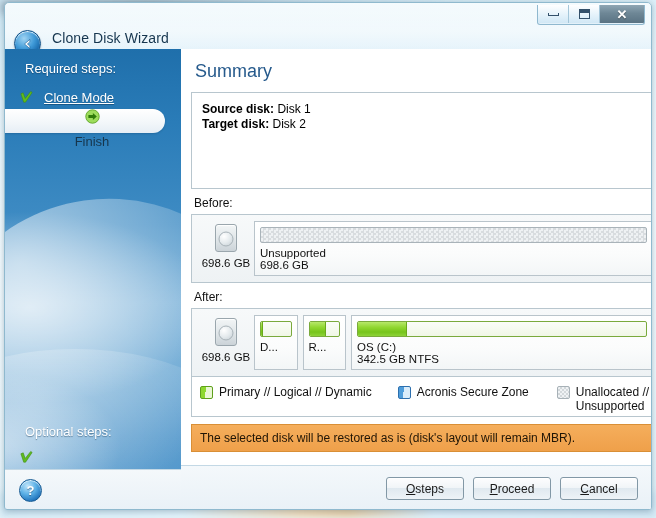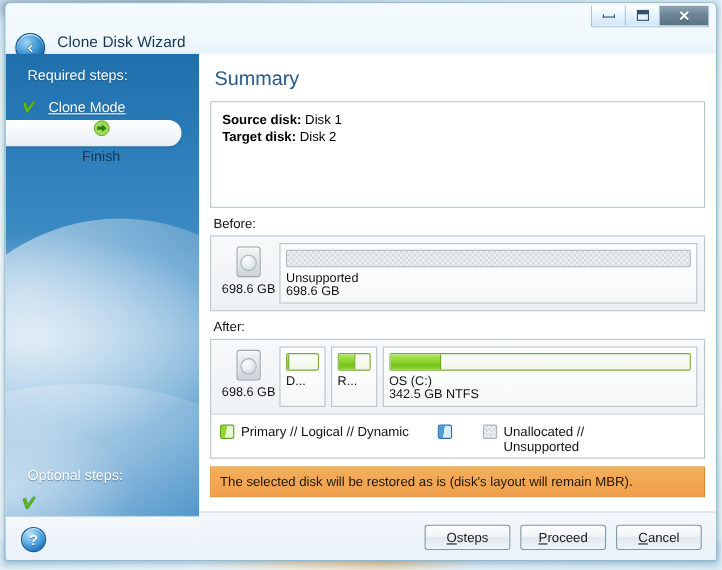--- a/index.html
+++ b/index.html
@@ -477,20 +477,21 @@
           </div>
       </div>
 
       <div class="legend">
         <div class="legend-item l1">
           <span class="sw green"></span>
           <span class="lt">Primary // Logical // Dynamic</span>
         </div>
         <div class="legend-item l2">
           <span class="sw blue"></span>
+          <span class="lt">Acronis Secure Zone</span>
         </div>
         <div class="legend-item l3">
           <span class="sw gray"></span>
           <span class="lt">
             <span>Unallocated //</span><br>
             <span>Unsupported</span>
           </span>
         </div>
       </div>
 

